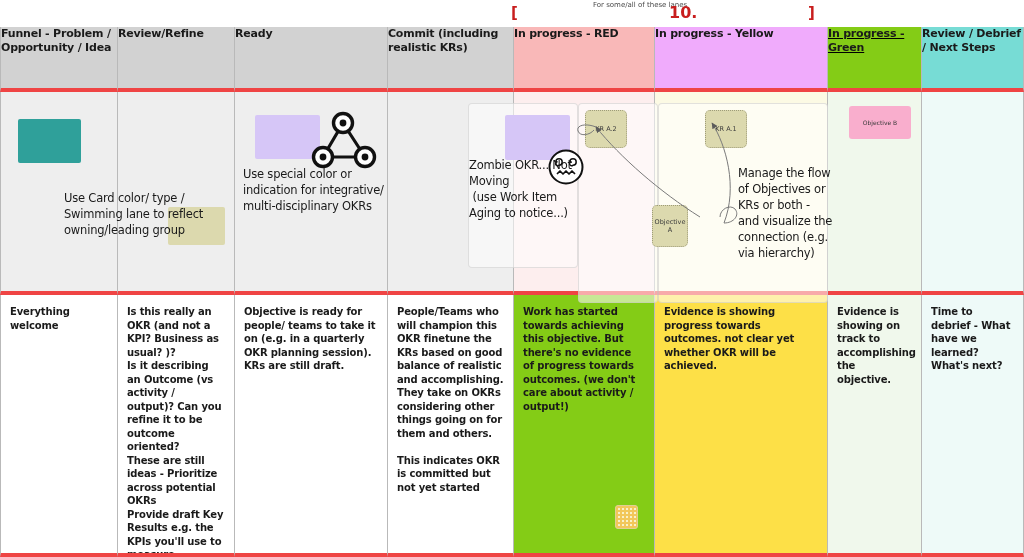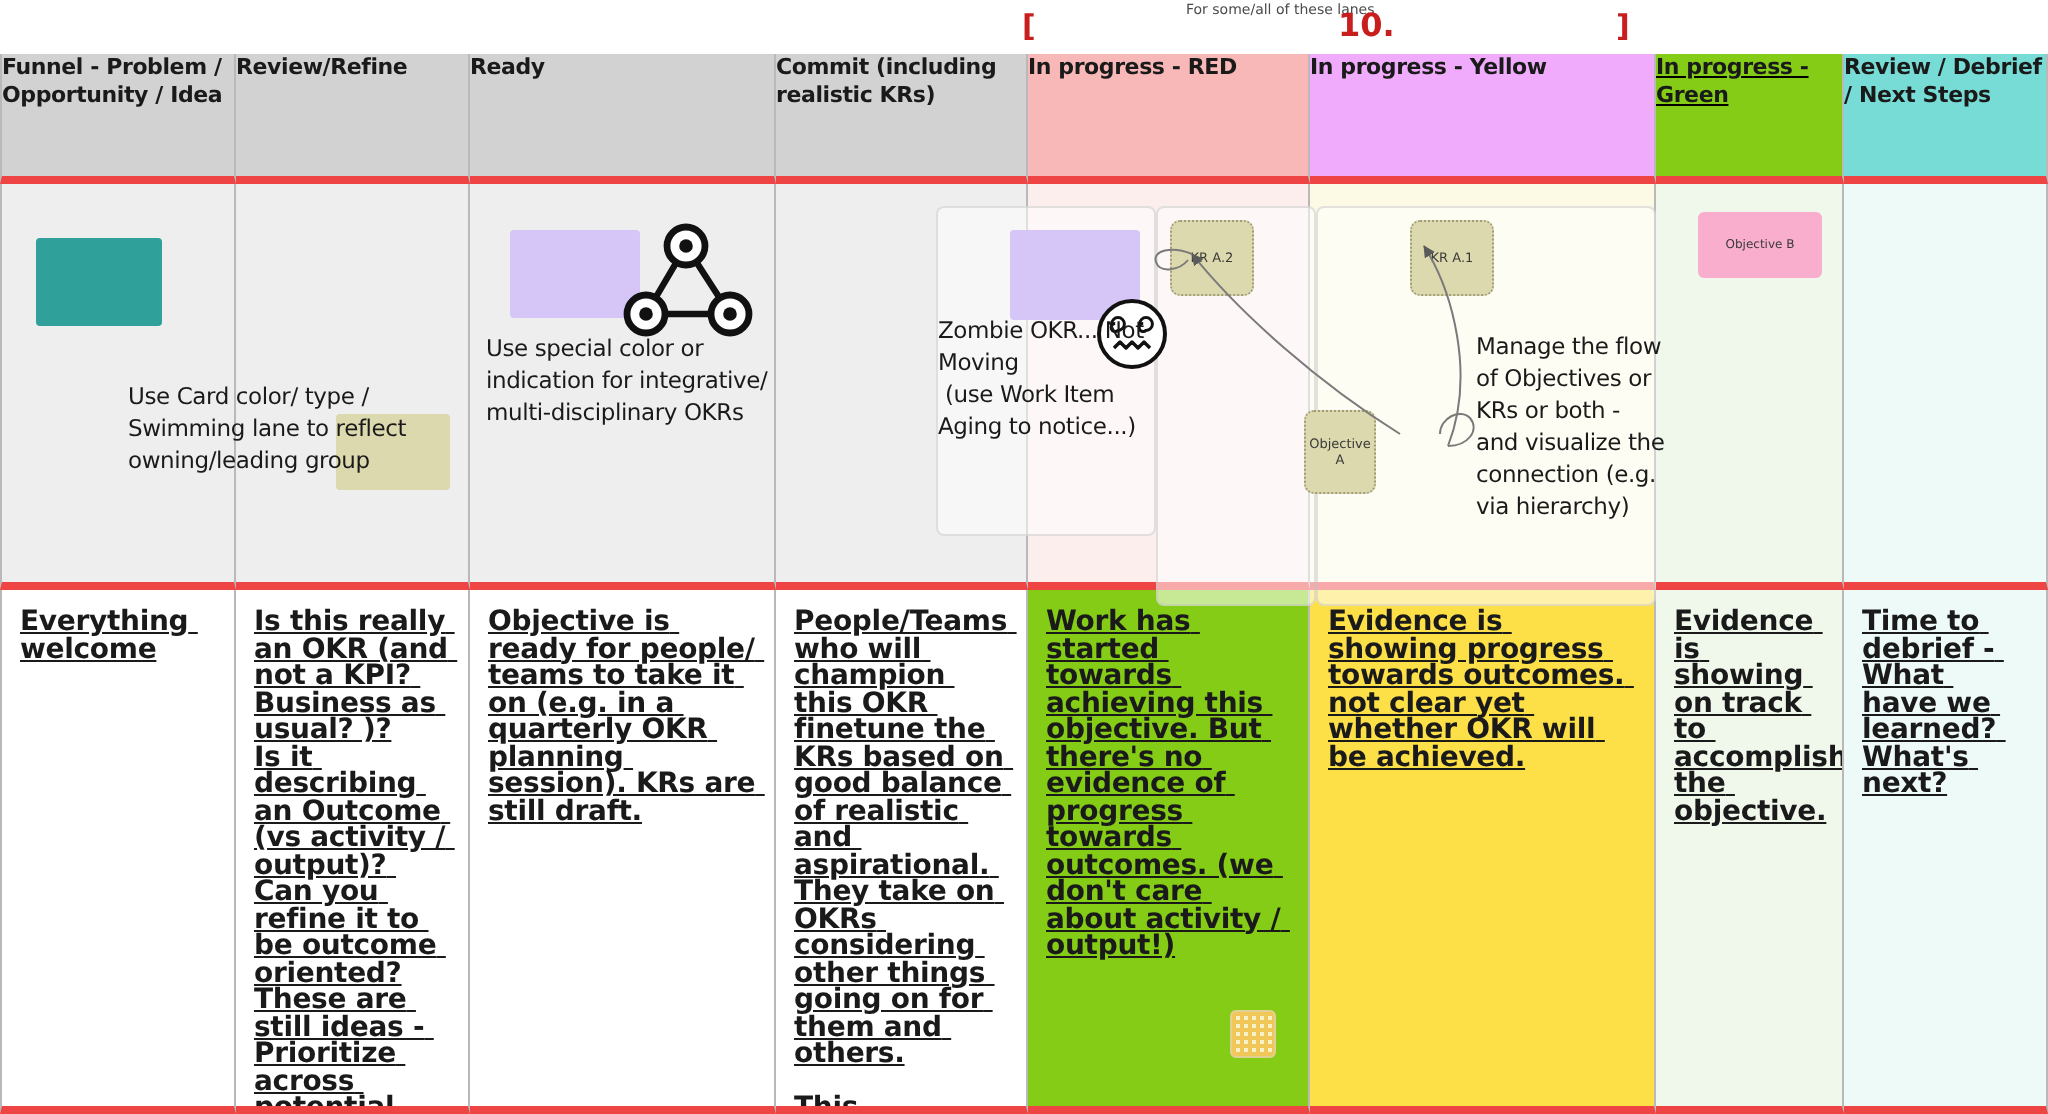--- a/index.html
+++ b/index.html
@@ -58,27 +58,26 @@
     font-size: 11px;
     line-height: 14px;
     color: #1a1a1a;
     letter-spacing: -0.2px;
   }
 
   
   .body-text {
     font-family: "DejaVu Sans", sans-serif;
     font-weight: bold;
-    font-size: 14px;
+    font-size: 10px;
     line-height: 13.5px;
     color: #1a1a1a;
     padding: 10px 9px 0 9px;
     white-space: pre-wrap;
     letter-spacing: -0.15px;
-    text-decoration: underline;
   }
 
   
   .c-grey-head { background: #d2d2d2; }
   .c-red-head  { background: #f9b8b8; }
   .c-yel-head  { background: #f0abfc; }
   .c-grn-head  { background: #84cc16; text-decoration: underline; }
   .c-teal-head { background: #77dcd5; }
 
   .c-grey-mid  { background: #eeeeee; }
@@ -221,21 +220,21 @@
     <div class="cell c-grey-bot">
       <div class="body-text">Is this really an OKR (and not a KPI? Business as usual? )?
 Is it describing an Outcome (vs activity / output)? Can you refine it to be outcome oriented?
 These are still ideas - Prioritize across potential OKRs
 Provide draft Key Results e.g. the KPIs you'll use to measure.</div>
     </div>
     <div class="cell c-grey-bot">
       <div class="body-text">Objective is ready for people/ teams to take it on (e.g. in a quarterly OKR planning session). KRs are still draft.</div>
     </div>
     <div class="cell c-grey-bot">
-      <div class="body-text">People/Teams who will champion this OKR finetune the KRs based on good balance of realistic and aspirational. They take on OKRs considering other things going on for them and others.
+      <div class="body-text">People/Teams who will champion this OKR finetune the KRs based on good balance of realistic and accomplishing. They take on OKRs considering other things going on for them and others.
 
 This indicates OKR is committed but not yet started</div>
     </div>
     <div class="cell c-red-bot">
       <div class="body-text">Work has started towards achieving this objective. But there's no evidence of progress towards outcomes. (we don't care about activity / output!)</div>
     </div>
     <div class="cell c-yel-bot">
       <div class="body-text">Evidence is showing progress towards outcomes. not clear yet whether OKR will be achieved.</div>
     </div>
     <div class="cell c-grn-bot">

